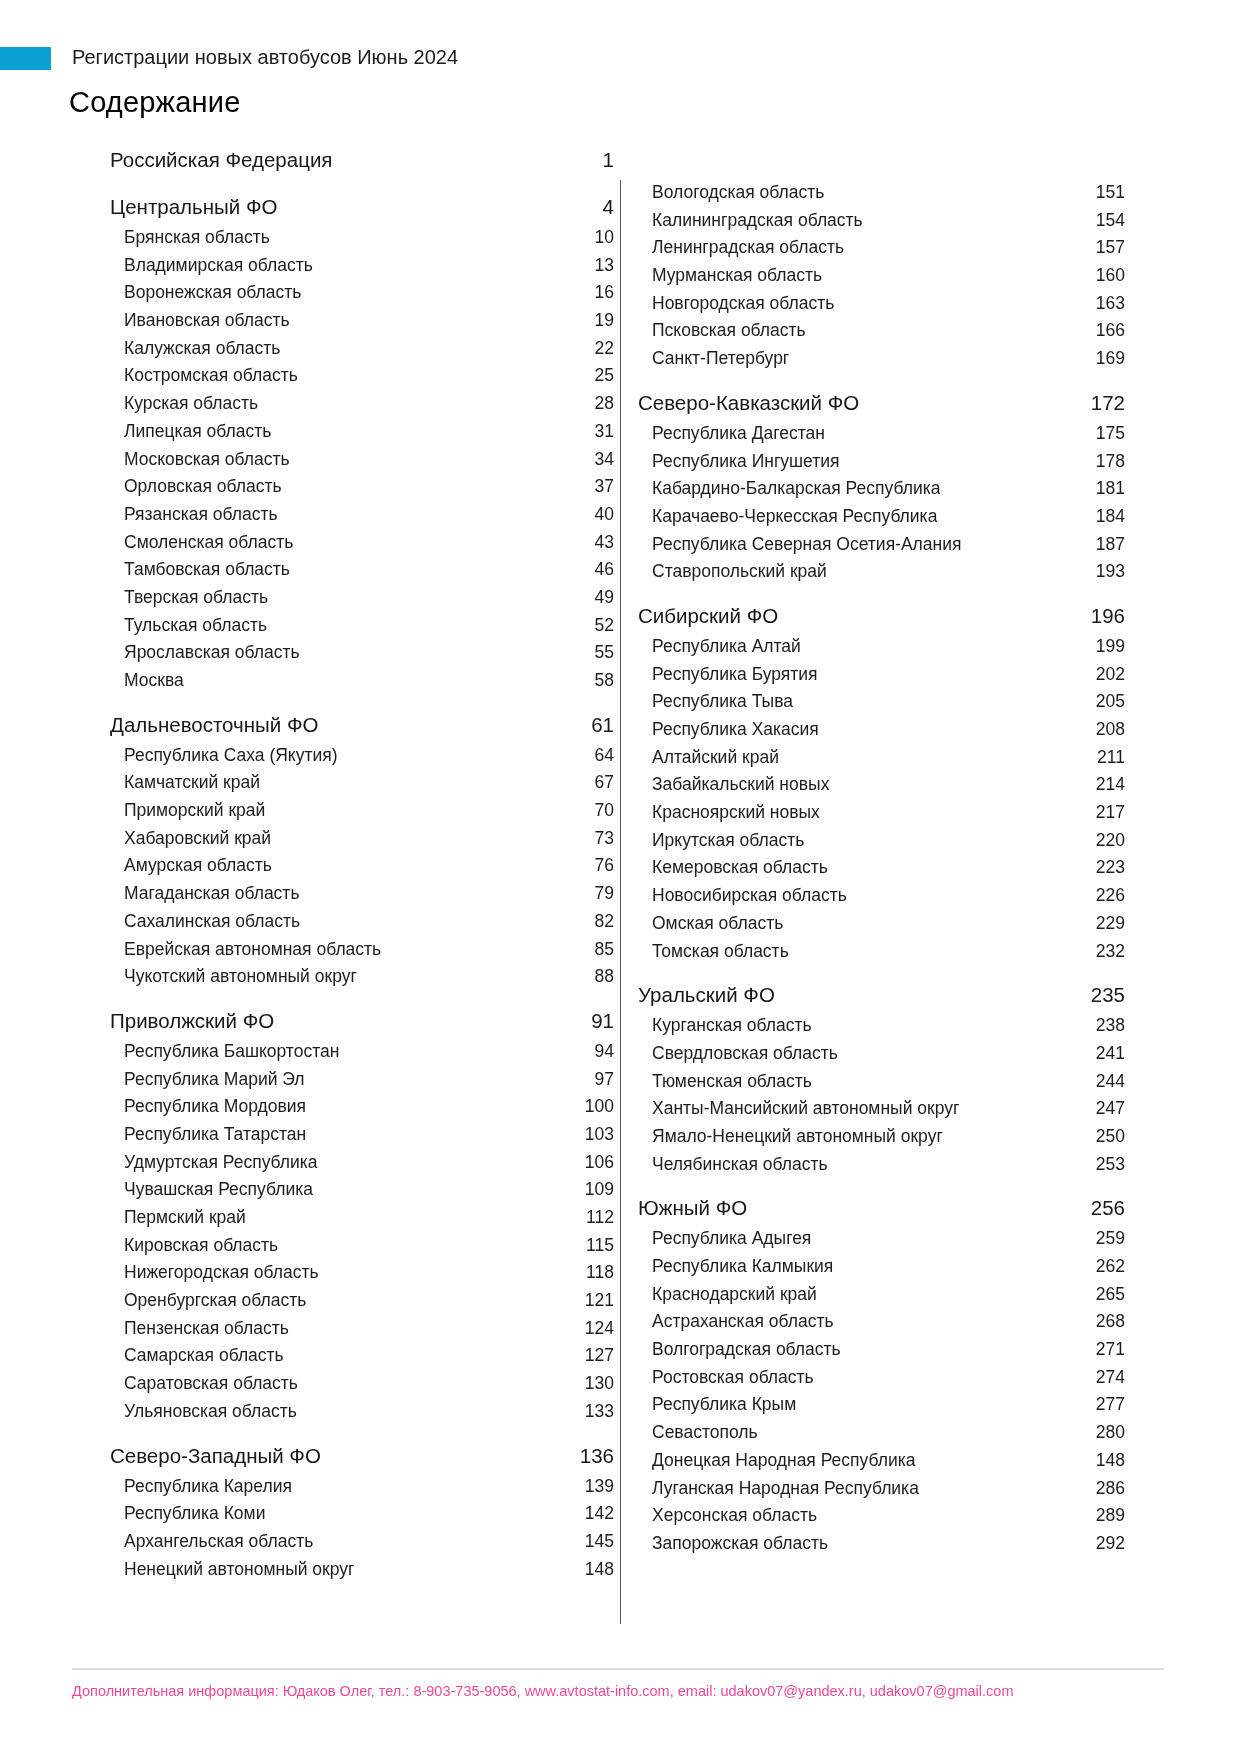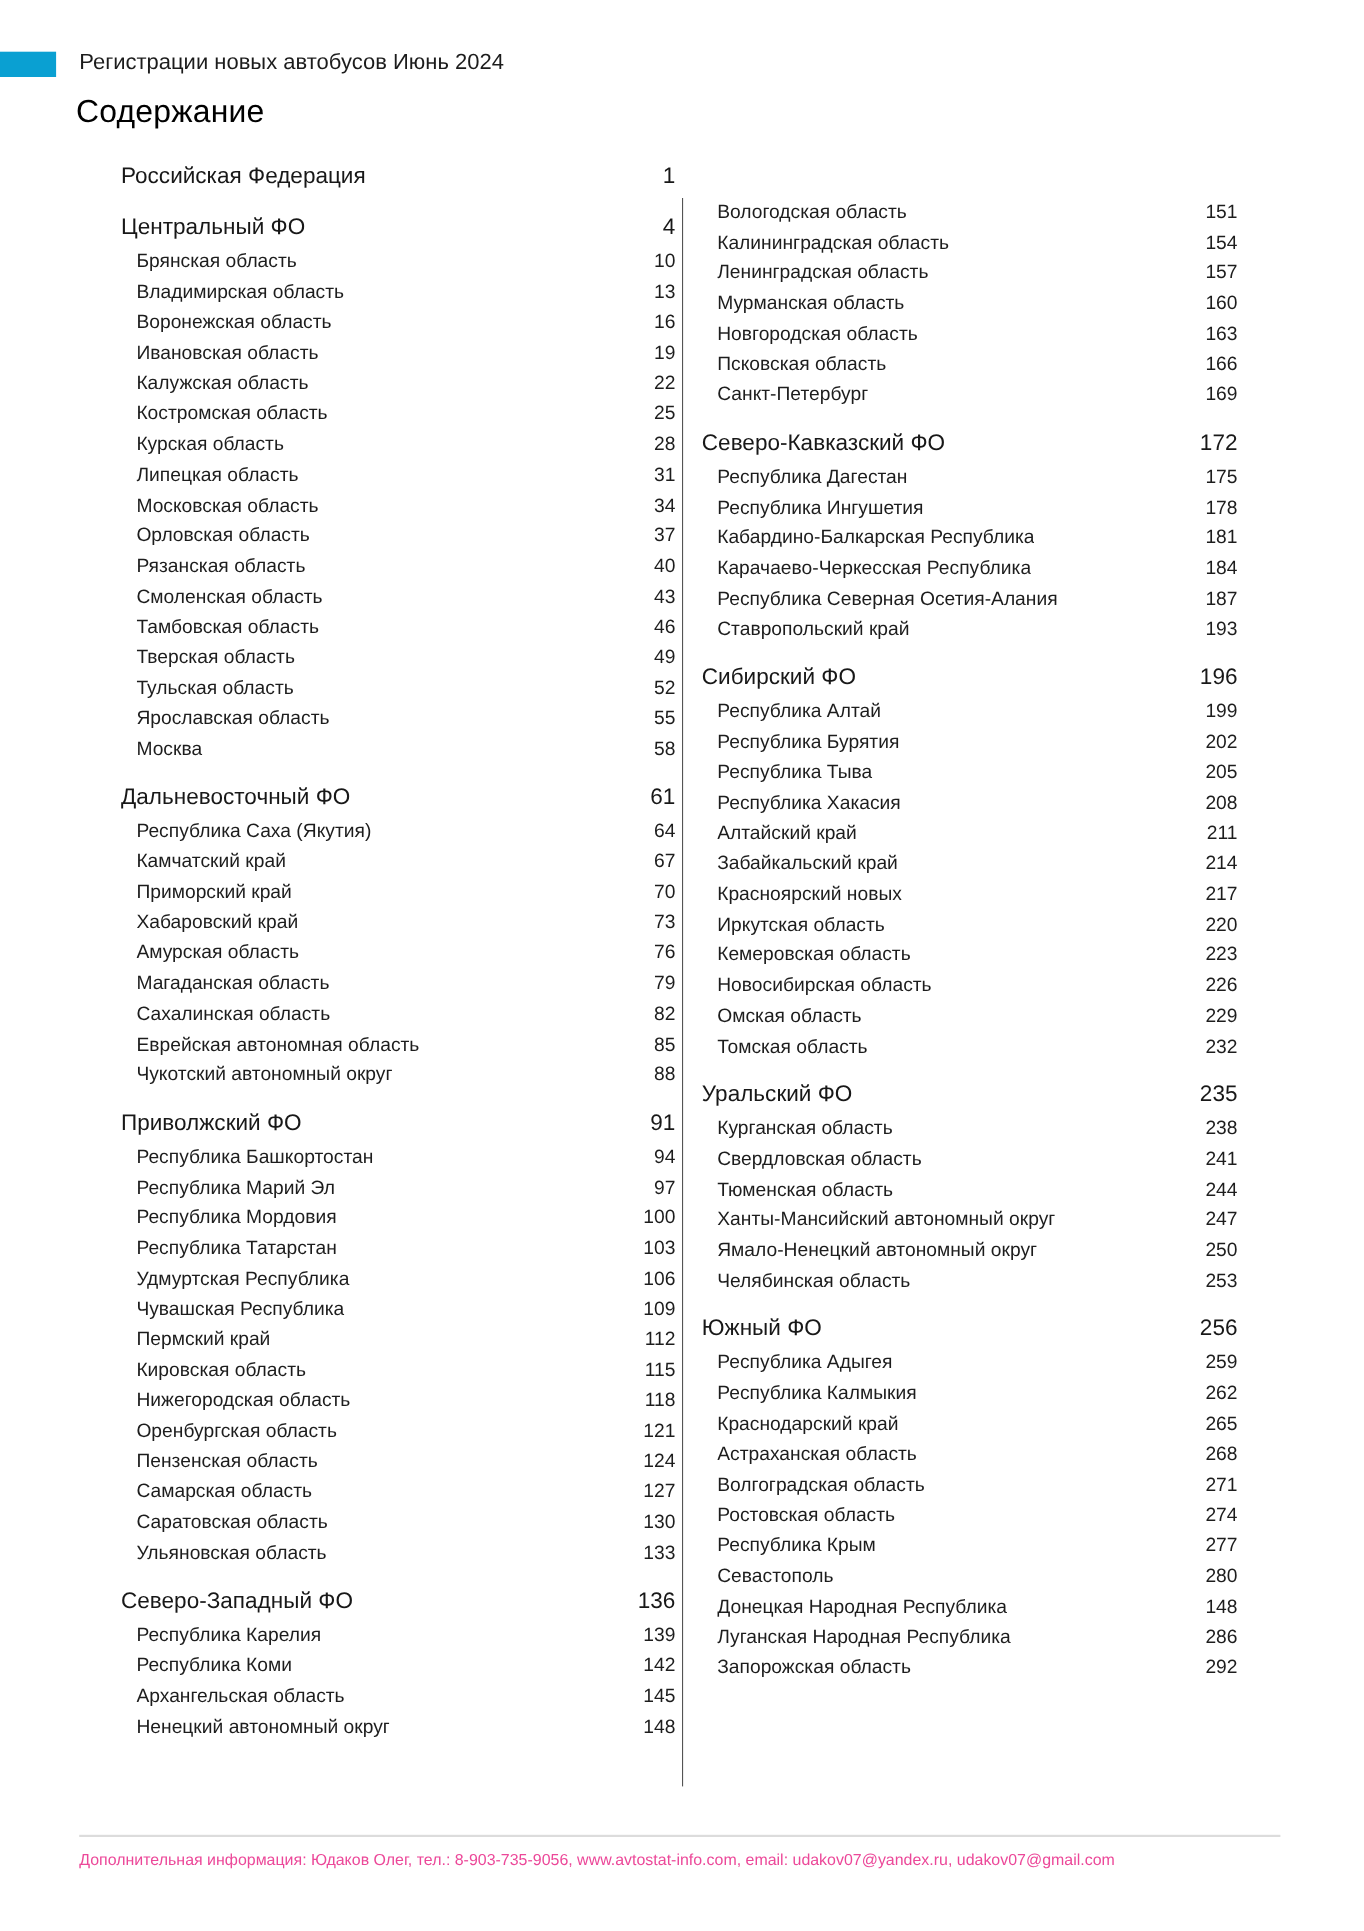--- a/index.html
+++ b/index.html
@@ -323,21 +323,21 @@
       </div>
       <div class="toc-row sub">
         <span class="toc-label">Республика Хакасия</span>
         <span class="toc-page">208</span>
       </div>
       <div class="toc-row sub">
         <span class="toc-label">Алтайский край</span>
         <span class="toc-page">211</span>
       </div>
       <div class="toc-row sub">
-        <span class="toc-label">Забайкальский край</span>
+        <span class="toc-label">Забайкальский новых</span>
         <span class="toc-page">214</span>
       </div>
       <div class="toc-row sub">
         <span class="toc-label">Красноярский новых</span>
         <span class="toc-page">217</span>
       </div>
       <div class="toc-row sub">
         <span class="toc-label">Иркутская область</span>
         <span class="toc-page">220</span>
       </div>
@@ -427,20 +427,24 @@
       </div>
       <div class="toc-row sub">
         <span class="toc-label">Донецкая Народная Республика</span>
         <span class="toc-page">148</span>
       </div>
       <div class="toc-row sub">
         <span class="toc-label">Луганская Народная Республика</span>
         <span class="toc-page">286</span>
       </div>
       <div class="toc-row sub">
+        <span class="toc-label">Херсонская область</span>
+        <span class="toc-page">289</span>
+      </div>
+      <div class="toc-row sub">
         <span class="toc-label">Запорожская область</span>
         <span class="toc-page">292</span>
       </div>
     </div>
   </div>
 
 <div id="footer-line"></div>
 <div id="footer-text">Дополнительная информация: Юдаков Олег, тел.: 8-903-735-9056, www.avtostat-info.com, email: udakov07@yandex.ru, udakov07@gmail.com</div>
 
 </body></html>

